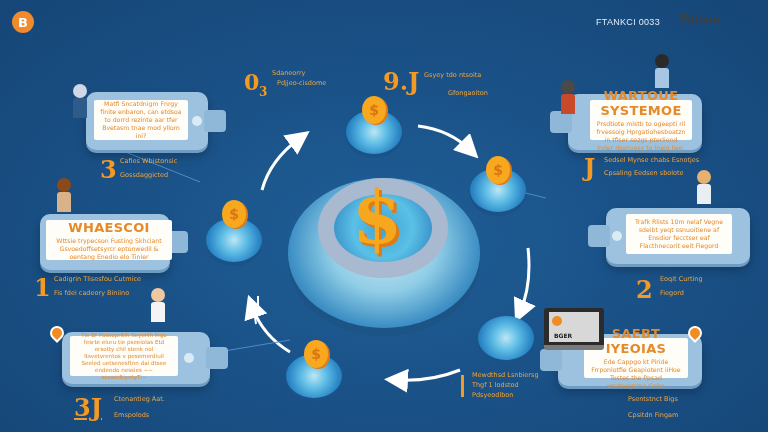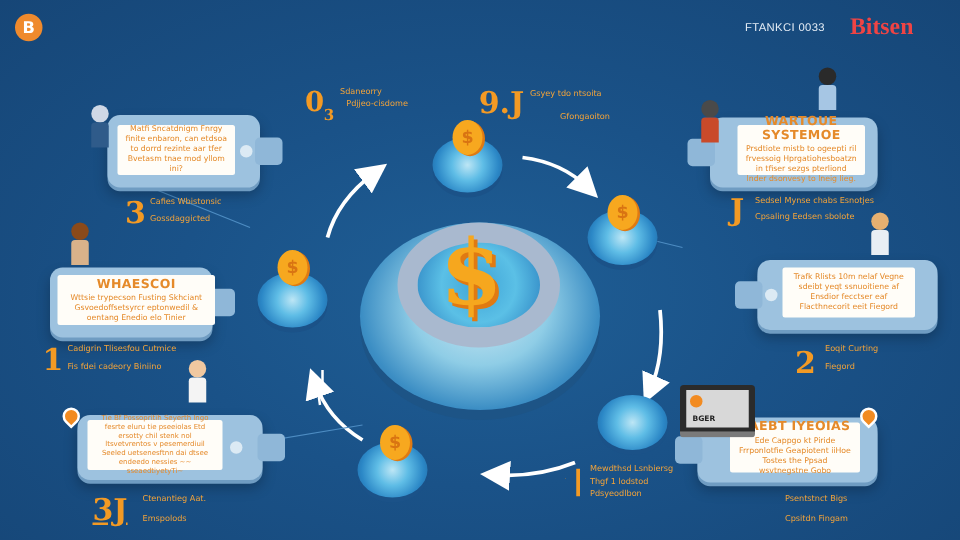--- a/index.html
+++ b/index.html
@@ -21,21 +21,21 @@
     position: absolute; left: 42px; top: 2px;
     font-family: "DejaVu Sans", sans-serif; font-weight: bold; font-size: 33px;
     color: #f7c21b; letter-spacing: -0.5px; white-space: nowrap;
   }
   .hdr-meta {
     position: absolute; left: 596px; top: 17px; font-size: 9px; color: #e4ecf5;
     font-family: "Liberation Sans", sans-serif; letter-spacing: 0.3px;
   }
   .brand {
     position: absolute; left: 680px; top: 11px; font-family: "Liberation Serif", serif;
-    font-weight: bold; font-size: 19px; color: #ef4444;
+    font-weight: bold; font-size: 15px; color: #404040;
   }
 
   
   .card {
     position: absolute; background: #9dc2df; border-radius: 10px;
     box-shadow: 0 3px 0 #6f9cc2, 0 6px 10px rgba(0,0,0,0.25);
   }
   .card .neck {
     position: absolute; top: 50%; width: 22px; height: 22px; margin-top: -11px;
     background: #8fb7d8; border-radius: 4px;
@@ -44,21 +44,21 @@
   .card .neck.left { left: -18px; }
   .card .dot {
     position: absolute; top: 50%; width: 10px; height: 10px; margin-top: -5px;
     background: #dceaf4; border-radius: 50%;
   }
   .card .inner {
     position: absolute; background: #fffdf8; border-radius: 2px; padding: 4px 6px;
     display: flex; flex-direction: column; justify-content: center; align-items: center;
     text-align: center;
   }
-  .inner .h { font-size: 10px; font-weight: bold; color: #e58a2a; margin-bottom: 2px; letter-spacing: 0.3px; }
+  .inner .h { font-size: 13px; font-weight: bold; color: #e58a2a; margin-bottom: 2px; letter-spacing: 0.3px; }
   .inner .t { font-size: 6.2px; line-height: 8px; color: #e58a2a; }
 
   .num {
     position: absolute; font-family: "DejaVu Serif", serif; font-weight: bold; color: #f39a24;
     font-size: 24px; line-height: 24px;
   }
   .lbl { position: absolute; font-size: 6.5px; color: #f2a33a; line-height: 15px; white-space: nowrap; }
 
   
   .platform {

